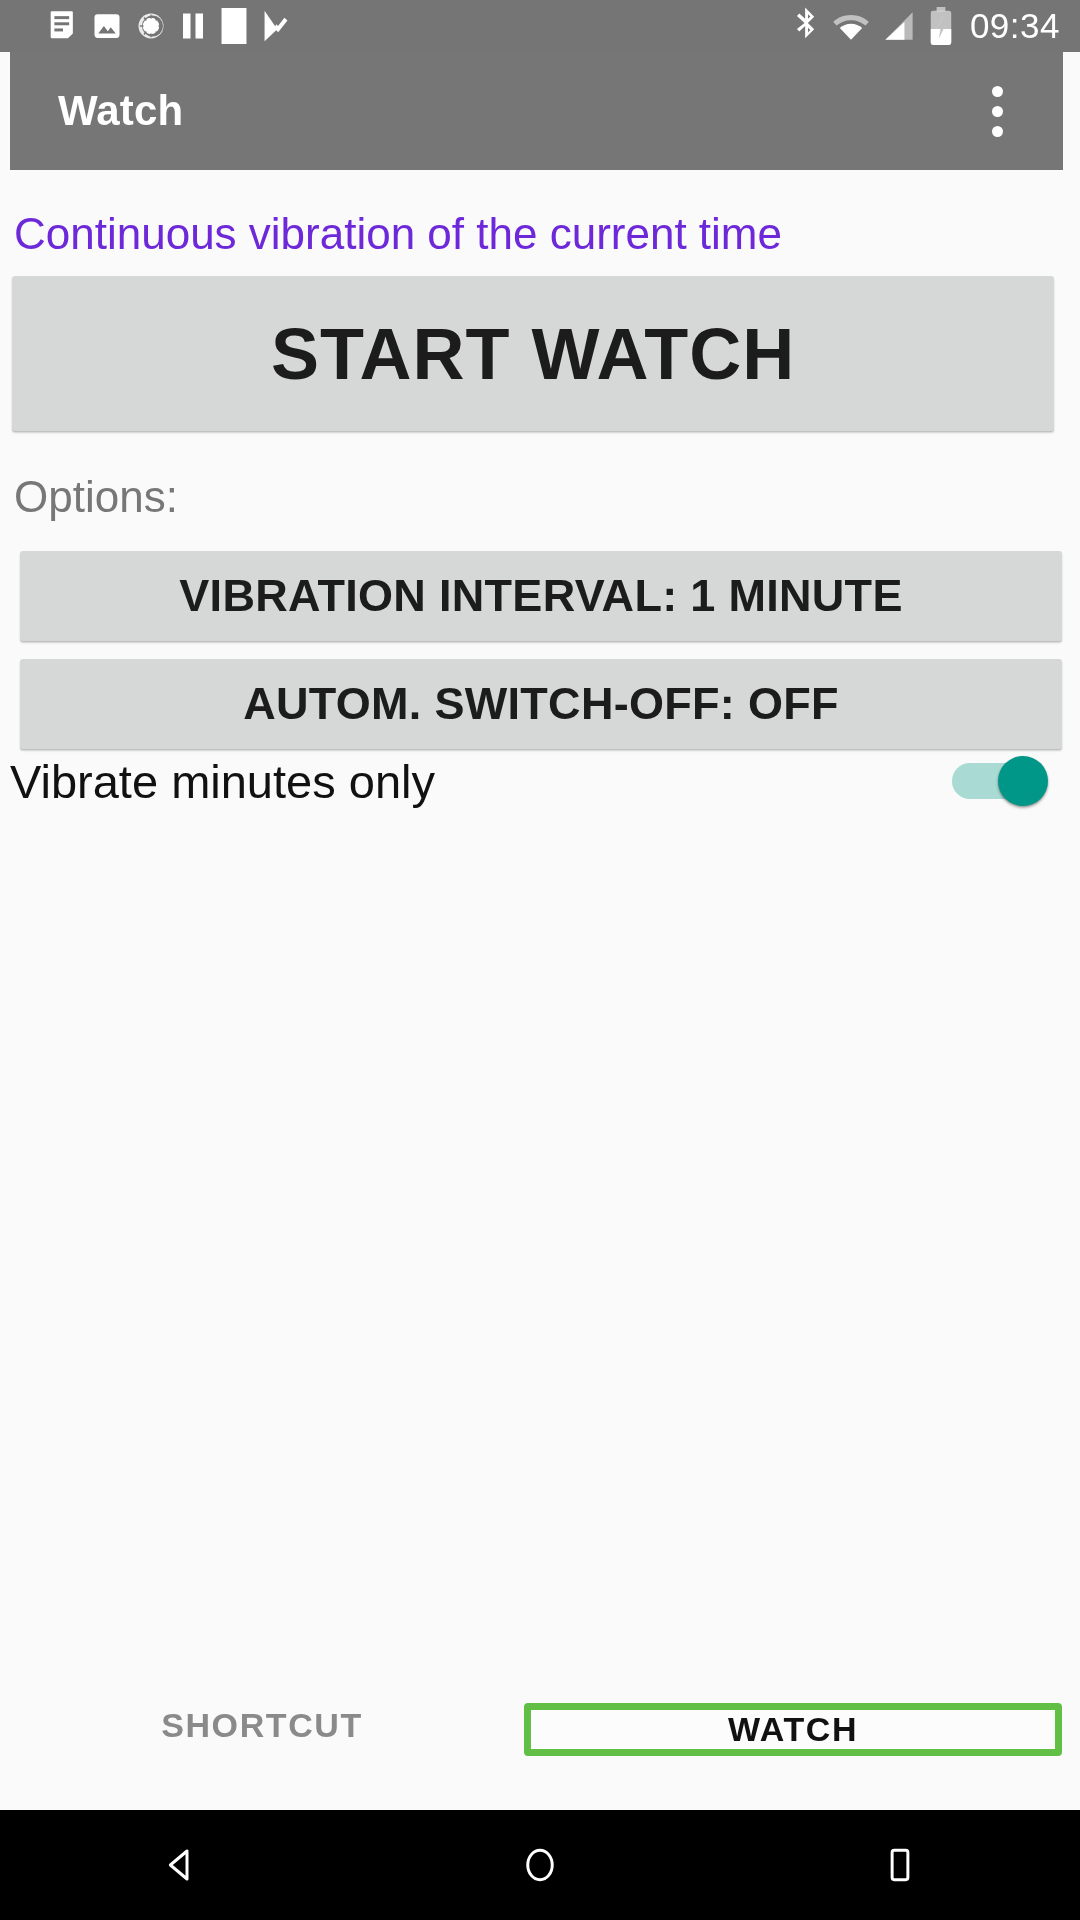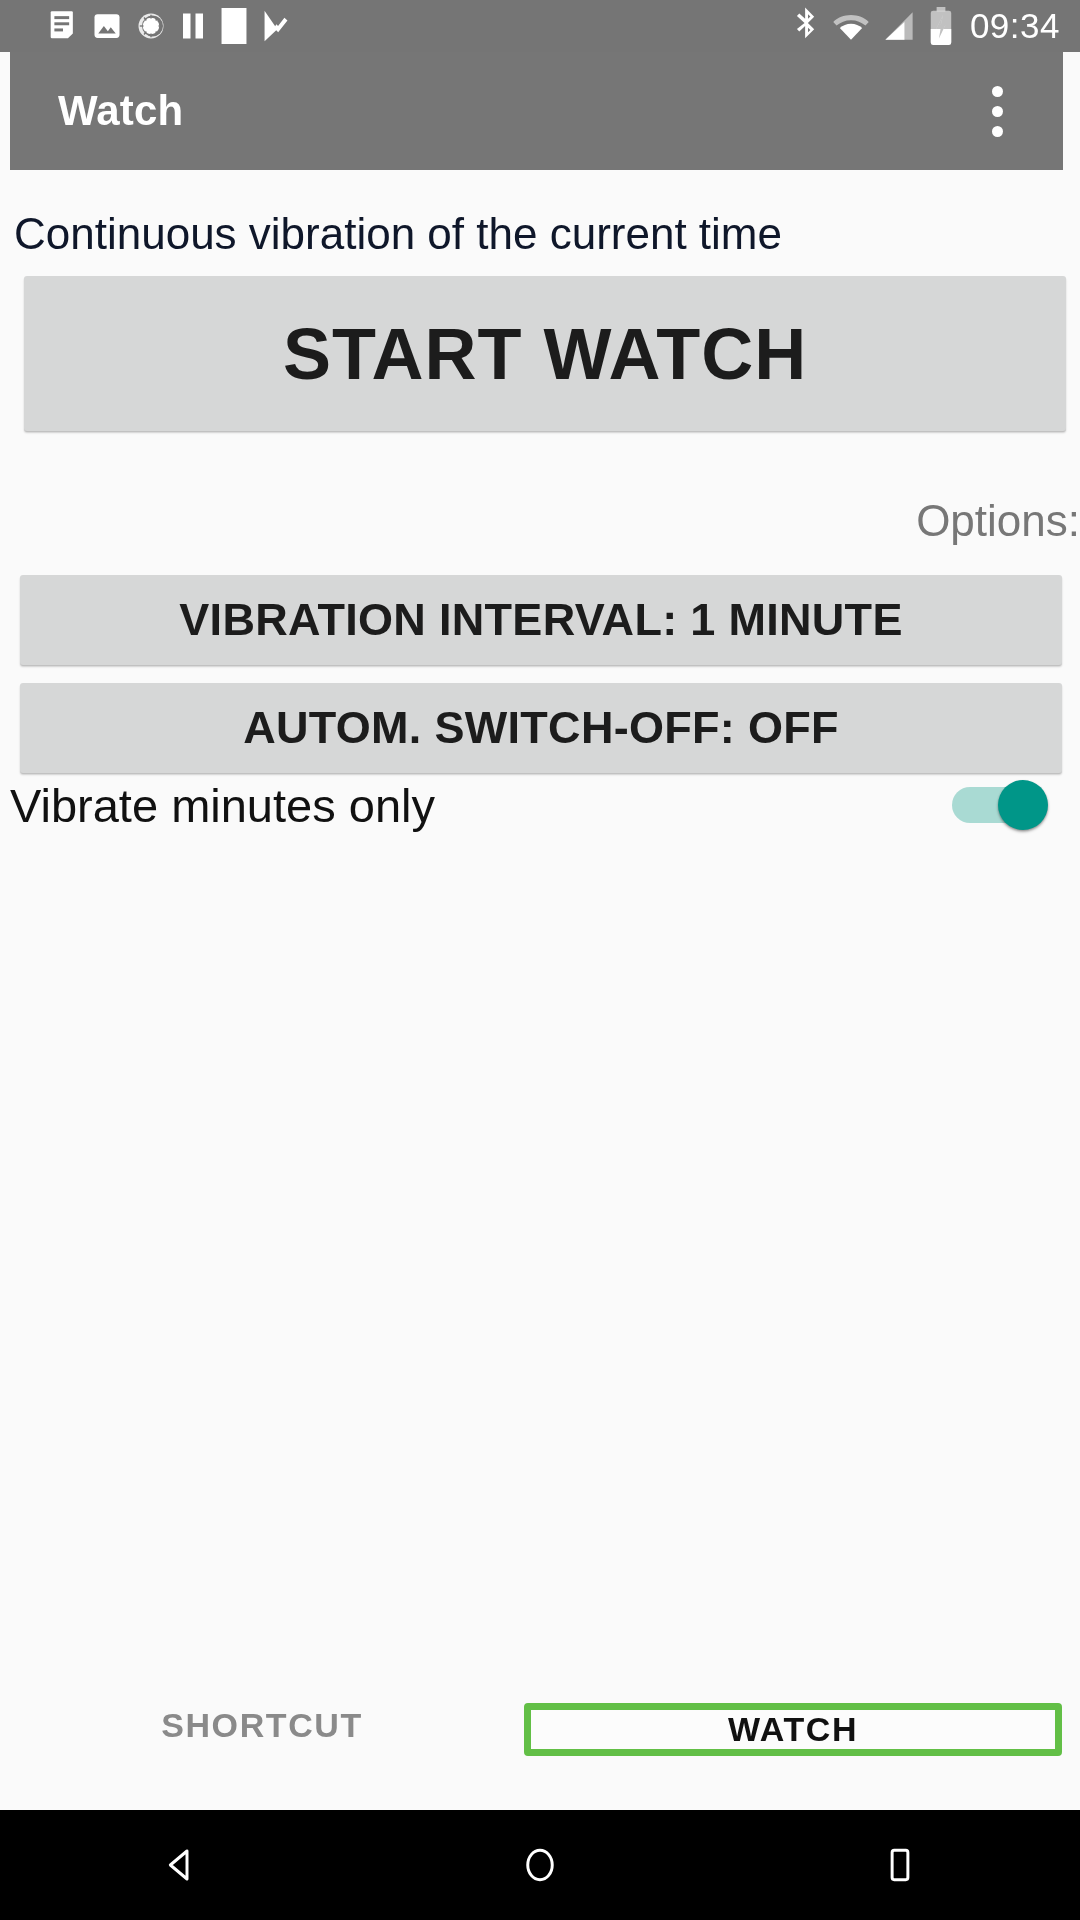--- a/index.html
+++ b/index.html
@@ -39,37 +39,37 @@
     cursor:pointer;
   }
   .overflow-btn i{ width:11px; height:11px; border-radius:50%; background:#ffffff; display:block; }
 
   
   .content{
     position:absolute; left:0; top:170px; width:1080px; height:1480px;
     background:#fafafa;
   }
   .caption{
-    color:#0f172a; font-size:44px; font-weight:400;
+    color:#6d28d9; font-size:44px; font-weight:400;
     margin:42px 0 0 14px; line-height:1.0;
   }
   .btn{
     display:flex; align-items:center; justify-content:center;
     background:#d6d7d7; color:#1c1c1c;
     border:none; border-radius:3px;
     box-shadow:0 2px 2px rgba(0,0,0,0.16), 0 1px 1px rgba(0,0,0,0.10);
     cursor:pointer; font-family:"Liberation Sans", sans-serif;
   }
   .btn-main{
-    width:1042px; height:155px; margin:20px 0 0 24px;
+    width:1042px; height:155px; margin:20px 0 0 12px;
     font-size:72px; font-weight:700; letter-spacing:1px;
   }
   .options-label{
     color:#777777; font-size:44px; font-weight:400;
-    margin:68px 0 0 14px; line-height:1.0;text-align:right;
+    margin:44px 0 0 14px; line-height:1.0;
   }
   .btn-option{
     width:1042px; height:90px; margin:32px 0 0 20px;
     font-size:45px; font-weight:700; letter-spacing:0.3px;
   }
   .btn-option.second{ margin-top:18px; }
 
   
   .toggle-row{
     display:flex; align-items:center; justify-content:space-between;

